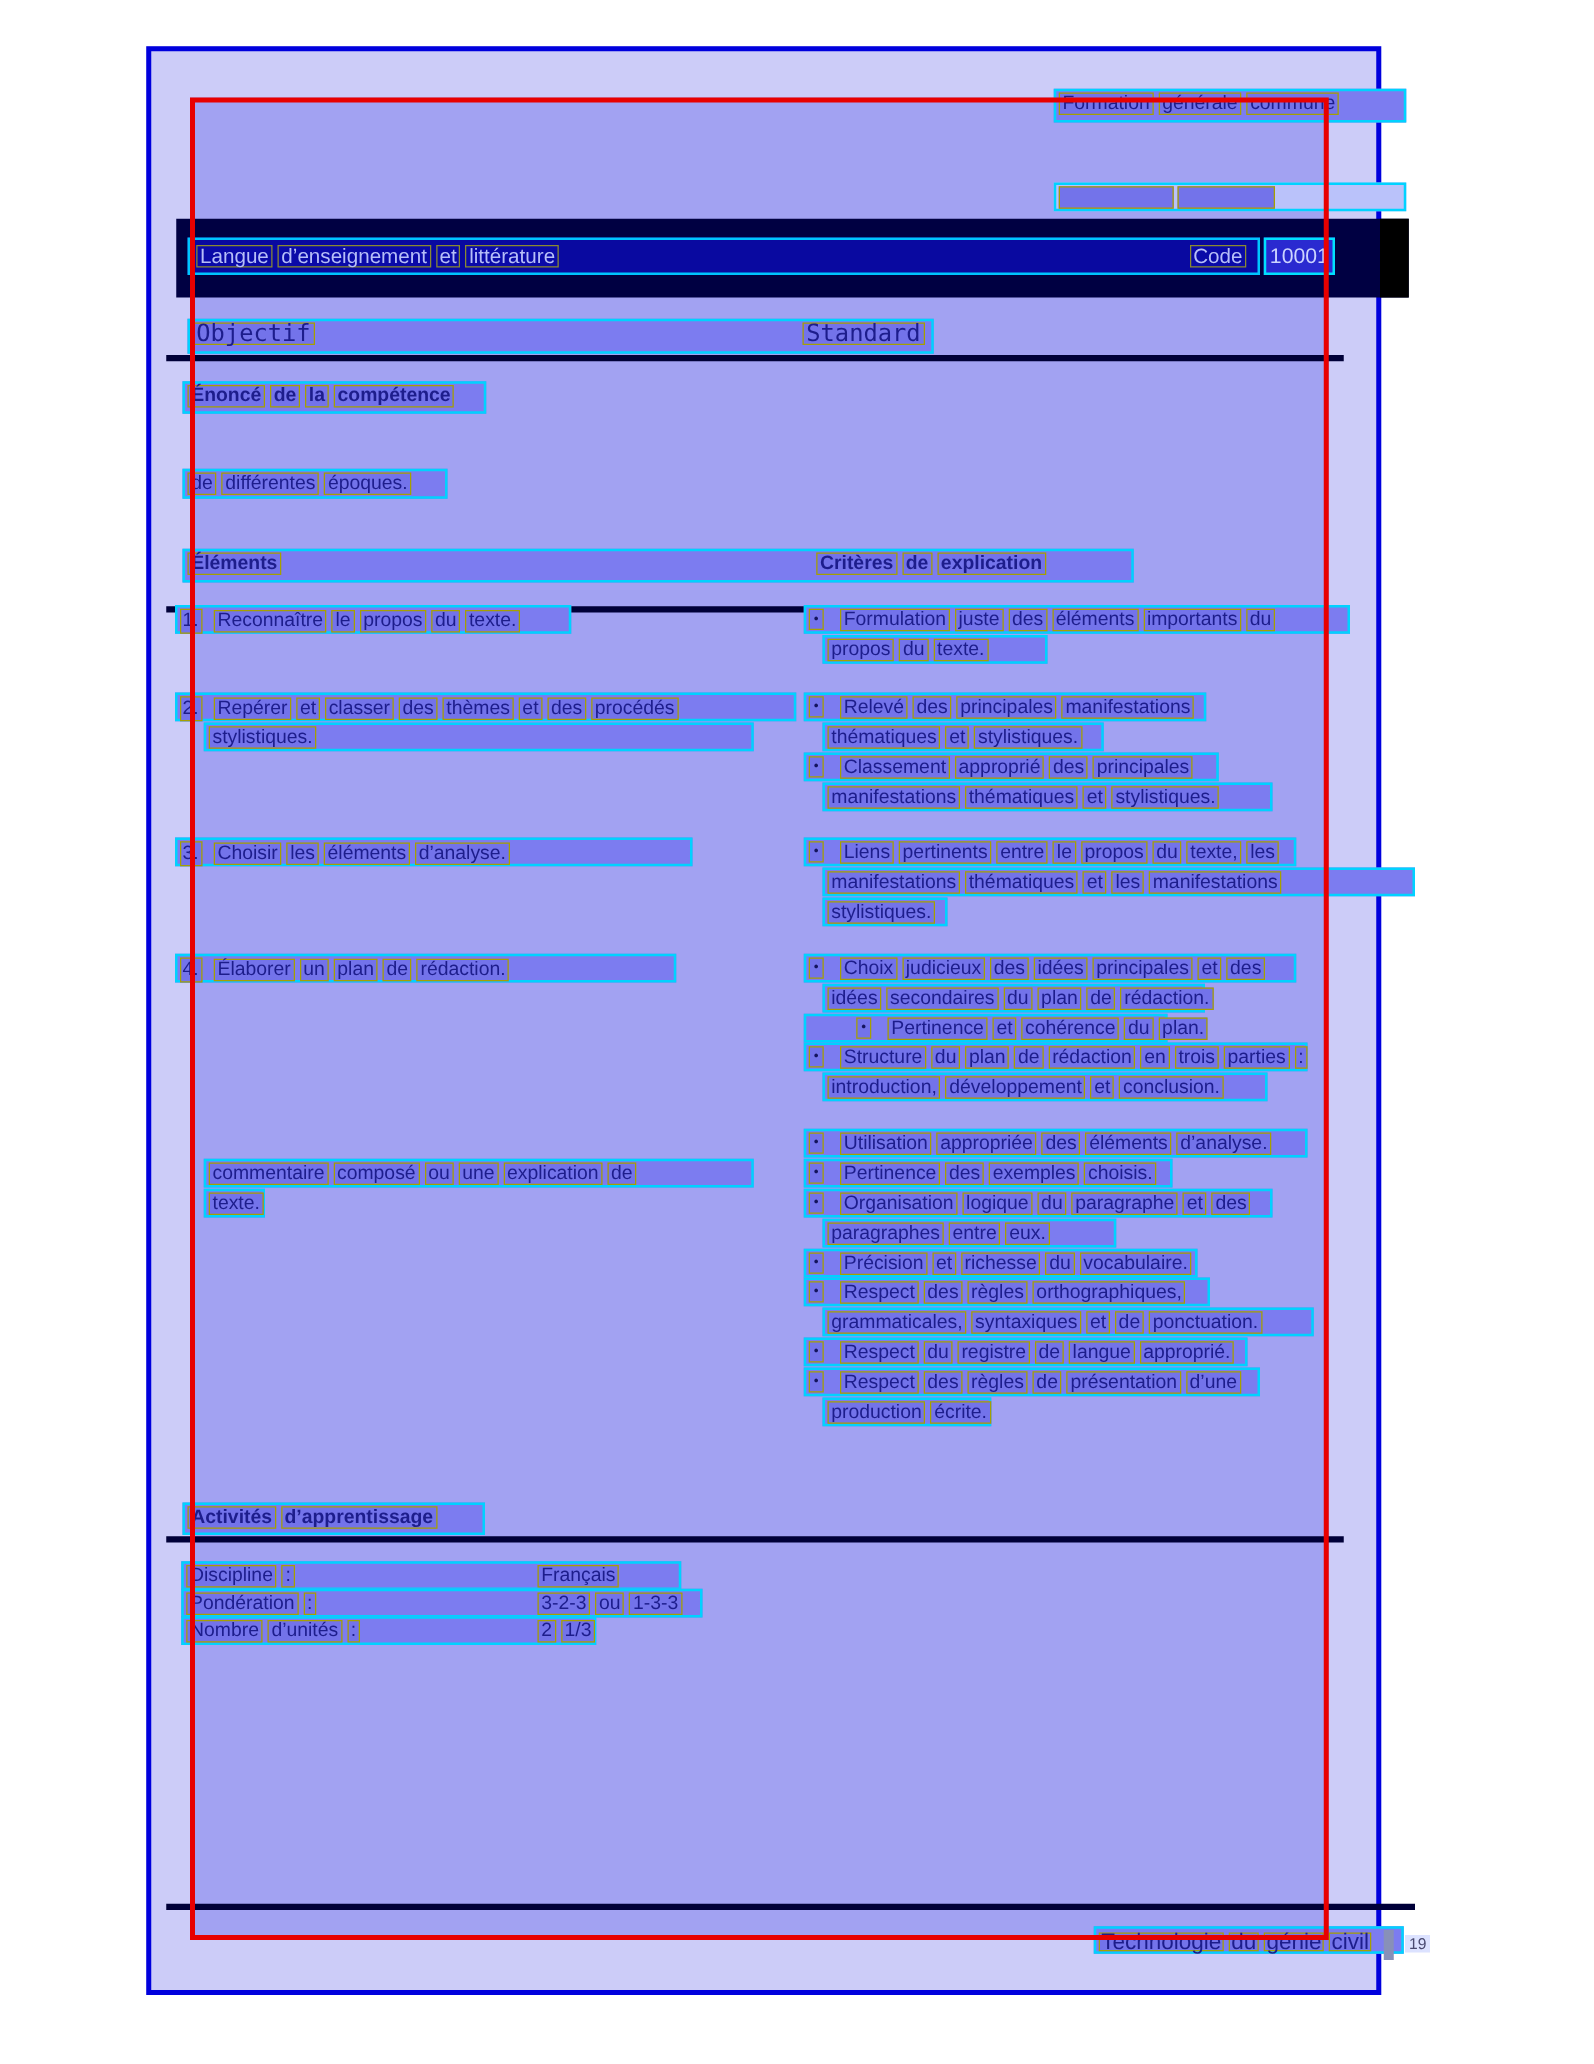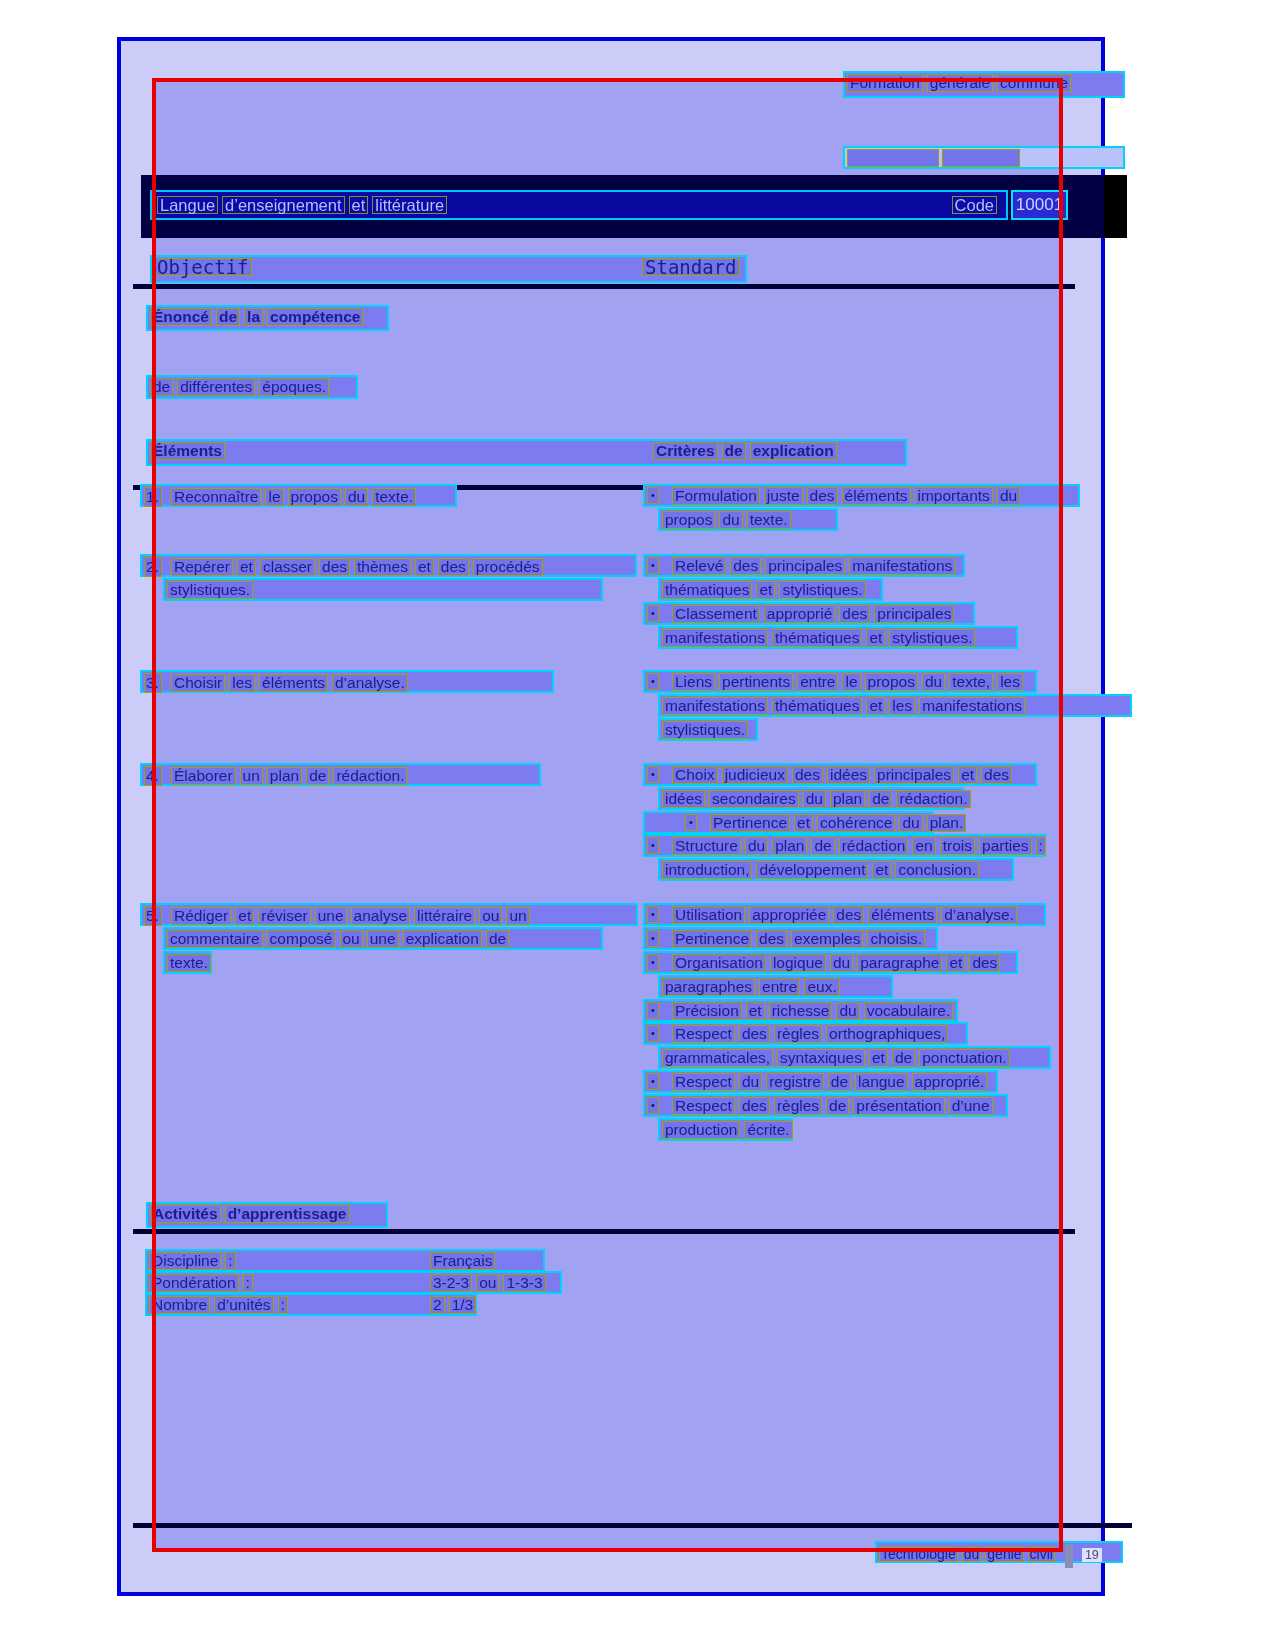--- a/index.html
+++ b/index.html
@@ -13,21 +13,21 @@
   .navbar-ext{position:absolute;left:1104px;top:175px;width:23px;height:63px;background:#000000;z-index:3;}
   .hl{position:absolute;box-sizing:border-box;background:#7c7cf0;border:2px solid #00d2ff;
       z-index:4;white-space:nowrap;font-size:15.5px;color:#1d1d8c;padding:1px 2px;line-height:18px;}
   .hl.lite{background:#bac2fa;}
   .words span{background:#7373ea;border:1px solid #a6a000;padding:0 2px;margin-right:4px;
       display:inline-block;color:#1d1d8c;line-height:16px;}
   .bold .words span{font-weight:bold;}
   .mono{font-family:"DejaVu Sans Mono","Liberation Mono",monospace;font-size:19px;}
   .mono .words span{font-family:"DejaVu Sans Mono","Liberation Mono",monospace;font-size:19px;}
   .small{font-size:12.5px;}
-  .small .words span{font-size:14px;padding:0 1px;line-height:13px;}
+  .small .words span{font-size:18px;padding:0 1px;line-height:13px;}
   .num{background:#7373ea;border:1px solid #a6a000;display:inline-block;width:14px;
        padding:0 1px;margin-right:9px;color:#1d1d8c;}
   .bw{background:#7373ea;border:1px solid #a6a000;display:inline-block;width:10px;height:15px;
       margin-right:13px;color:#14145e;font-size:11px;line-height:14px;text-align:center;vertical-align:top;}
   .titlebox{position:absolute;left:150px;top:190px;width:858px;height:30px;box-sizing:border-box;
       background:#0909a0;border:2px solid #00c4ff;z-index:4;display:flex;align-items:center;
       padding:0 5px;font-size:16.5px;white-space:nowrap;}
   .titlebox .words span{background:#0a0aa8;border-color:#8a8a30;color:#b6bef8;}
   .spacer{flex:1;}
   .codebox{position:absolute;left:1011px;top:190px;width:57px;height:30px;box-sizing:border-box;
@@ -140,23 +140,20 @@
   <div class="hl" style="left:643px;top:811px;width:291px;height:23px;padding-left:40px;">
     <span class="bw">•</span><span class="words"><span>Pertinence</span><span>et</span><span>cohérence</span><span>du</span><span>plan.</span></span>
   </div>
   <div class="hl" style="left:643px;top:834px;width:403px;height:23px;">
     <span class="bw">•</span><span class="words"><span>Structure</span><span>du</span><span>plan</span><span>de</span><span>rédaction</span><span>en</span><span>trois</span><span>parties</span><span>:</span></span>
   </div>
   <div class="hl" style="left:658px;top:858px;width:356px;height:23px;">
     <span class="words"><span>introduction,</span><span>développement</span><span>et</span><span>conclusion.</span></span>
   </div>
 
-  <div class="hl" style="left:140px;top:903px;width:498px;height:23px;">
-    <span class="num">5.</span><span class="words"><span>Rédiger</span><span>et</span><span>réviser</span><span>une</span><span>analyse</span><span>littéraire</span><span>ou</span><span>un</span></span>
-  </div>
   <div class="hl" style="left:163px;top:927px;width:440px;height:23px;">
     <span class="words"><span>commentaire</span><span>composé</span><span>ou</span><span>une</span><span>explication</span><span>de</span></span>
   </div>
   <div class="hl" style="left:163px;top:951px;width:49px;height:23px;">
     <span class="words"><span>texte.</span></span>
   </div>
   <div class="hl" style="left:643px;top:903px;width:403px;height:23px;">
     <span class="bw">•</span><span class="words"><span>Utilisation</span><span>appropriée</span><span>des</span><span>éléments</span><span>d’analyse.</span></span>
   </div>
   <div class="hl" style="left:643px;top:927px;width:295px;height:23px;">

